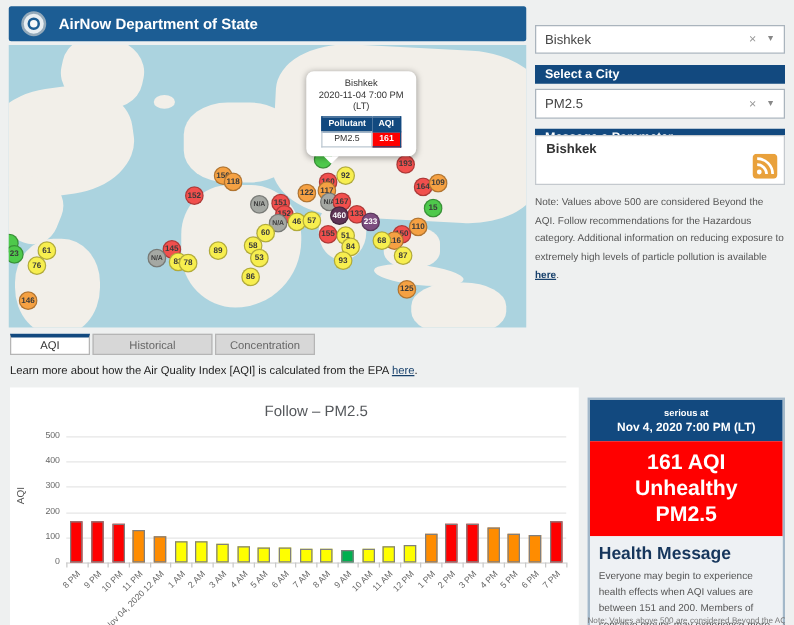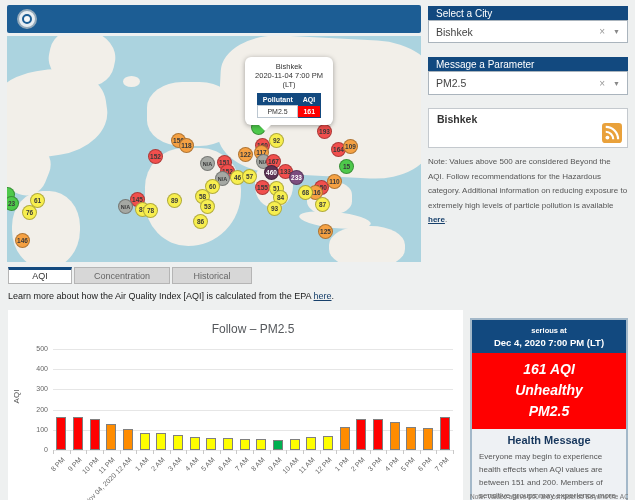--- a/index.html
+++ b/index.html
@@ -28,21 +28,21 @@
     border-right:6px solid transparent; border-top:6px solid #fff; }
   .tt-line { font-size:7.5px; color:#333; line-height:9px; }
   .tt-table { margin:4px auto 0; border-collapse:collapse; border:1px solid #12497f; }
   .tt-table th { background:#12497f; color:#fff; font-size:7px; padding:2px 5px; }
   .tt-table td { font-size:7px; padding:2px 5px; border:1px solid #bcc7d1; color:#333; }
   .tt-aqi { color:#fff !important; font-weight:bold; border:1px solid #12497f !important; }
 
   
   .sidebar { position:absolute; left:428px; top:0; width:200px; }
   .panel-header { position:absolute; left:0; width:200px; background:#12497f; color:#fff; font-size:10px;
-    font-weight:normal; height:15px; line-height:15px; padding:0 8px; }
+    font-weight:bold; height:15px; line-height:15px; padding:0 8px;margin-top:46px; }
   .select-box { position:absolute; left:0; width:200px; background:#fff; border:1px solid #aab4bd;
     display:flex; align-items:center; padding:0 7px; font-size:10.5px; color:#444; }
   .sel-x { margin-left:auto; color:#999; font-size:10px; cursor:pointer; }
   .sel-caret { color:#888; font-size:7px; margin-left:8px; cursor:pointer; }
   .rss-box { position:absolute; left:0; top:108px; width:200px; height:40px; background:#fff; border:1px solid #c4c9ce; }
   .rss-title { font-size:10.5px; font-weight:bold; color:#333; padding:4px 0 0 8px; }
   .rss-icon { position:absolute; right:5px; bottom:4px; cursor:pointer; }
   .side-note { position:absolute; left:0; top:155px; width:200px; font-size:8px; color:#555; line-height:14.5px; }
   .side-note a, .learn-more a { color:#17406b; font-weight:bold; text-decoration:underline;margin-top:27px; }
 
@@ -68,34 +68,35 @@
     transform:rotate(-45deg); transform-origin:100% 0; white-space:nowrap; }
   .y-axis-title { position:absolute; left:2px; top:82px; font-size:8px; color:#555; transform:rotate(-90deg); }
 
   
   .cond-panel { position:absolute; left:470px; top:318px; width:158px; border:2px solid #a3b8c9; background:#fff; }
   .cond-header { background:#12497f; color:#fff; text-align:center; padding:4px 2px 5px; }
   .cond-title { font-size:11px; font-weight:bold; }
   .cond-observed { font-size:7.5px; font-weight:bold; margin-top:2px; }
   .cond-date { font-size:9.5px; font-weight:bold; margin-top:2px; }
   .cond-aqi { color:#fff; text-align:center; padding:6px 0 7px; }
-  .cond-aqi div { font-size:14px; font-weight:bold; line-height:21px;font-style:italic; }
+  .cond-aqi div { font-size:17px; font-weight:bold; line-height:21px; }
   .health { background:#eef1f4; padding:5px 7px 8px; }
-  .health-title { font-size:11px; font-weight:bold; color:#16365c; text-align:center; margin-bottom:4px; }
+  .health-title { font-size:14px; font-weight:bold; color:#16365c; margin-bottom:4px; }
   .health-text { font-size:8px; color:#555; line-height:13px; }
   .bottom-note { position:absolute; left:470px; top:493px; width:158px; font-size:6.5px; color:#777;
     white-space:nowrap; overflow:hidden; }
 </style>
 </head>
 <body>
 
 <div class="top-header">
   <div class="seal">
       <div class="seal-inner"></div>
     </div>
+  <div class="app-title">AirNow Department of State</div>
 </div>
 
 <div class="map">
   <div class="land" style="left:42px;top:-6px;width:66px;height:56px;border-radius:45%;transform:rotate(12deg);"></div>
   <div class="land" style="left:116px;top:40px;width:17px;height:11px;border-radius:50%;"></div>
   <div class="land" style="left:-18px;top:34px;width:118px;height:86px;border-radius:45%;transform:rotate(-8deg);"></div>
   <div class="land" style="left:-8px;top:106px;width:50px;height:52px;border-radius:40%;transform:rotate(22deg);"></div>
   <div class="land" style="left:5px;top:155px;width:68px;height:78px;border-radius:45% 45% 50% 50%;"></div>
   <div class="land" style="left:140px;top:46px;width:88px;height:64px;border-radius:40%;"></div>
   <div class="land" style="left:138px;top:112px;width:96px;height:98px;border-radius:40% 42% 55% 45%;"></div>
@@ -196,22 +197,22 @@
     </svg>
   </div>
 
   <div class="side-note">
     <span>Note: Values above 500 are considered Beyond the AQI. Follow recommendations for the Hazardous category. Additional information on reducing exposure to extremely high levels of particle pollution is available </span><a href="#">here</a><span>.</span>
   </div>
 </div>
 
 <div class="tab-bar">
     <div class="tab active">AQI</div>
+    <div class="tab">Historical</div>
     <div class="tab">Concentration</div>
-    <div class="tab">Historical</div>
   </div>
 <div class="learn-more">
   <span>Learn more about how the Air Quality Index [AQI] is calculated from the EPA </span><a href="#">here</a><span>.</span>
 </div>
 
 <div class="chart-panel">
   <div class="chart-title">Follow – PM2.5</div>
   <div class="y-axis-title">AQI</div>
   <div class="chart-plot">
     <div class="axis-x"></div>
@@ -299,21 +300,21 @@
     <div class="xlab" style="left: 290px; top: 146px;">3 PM</div>
     <div class="xlab" style="left: 306.667px; top: 146px;">4 PM</div>
     <div class="xlab" style="left: 323.333px; top: 146px;">5 PM</div>
     <div class="xlab" style="left: 340px; top: 146px;">6 PM</div>
     <div class="xlab" style="left: 356.667px; top: 146px;">7 PM</div>
   </div>
 
 <div class="cond-panel">
   <div class="cond-header">
     <div class="cond-observed">serious at</div>
-    <div class="cond-date">Dec 4, 2020 7:00 PM (LT)</div>
+    <div class="cond-date">Nov 4, 2020 7:00 PM (LT)</div>
   </div>
   <div class="cond-aqi" style="background: rgb(255, 0, 0);">
     <div>161 AQI</div>
     <div>Unhealthy</div>
     <div>PM2.5</div>
   </div>
   <div class="health">
     <div class="health-title">Health Message</div>
     <div class="health-text">Everyone may begin to experience health effects when AQI values are between 151 and 200. Members of sensitive groups may experience more serious health effects.</div>
   </div>

